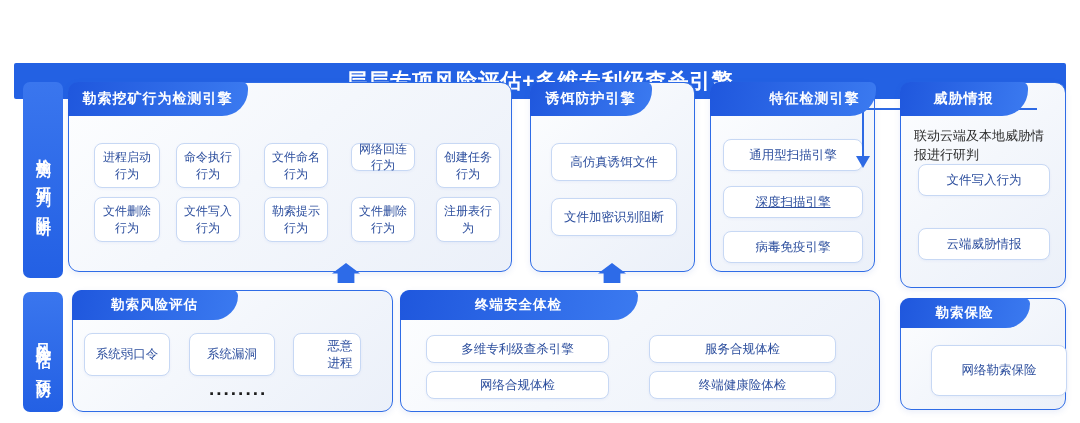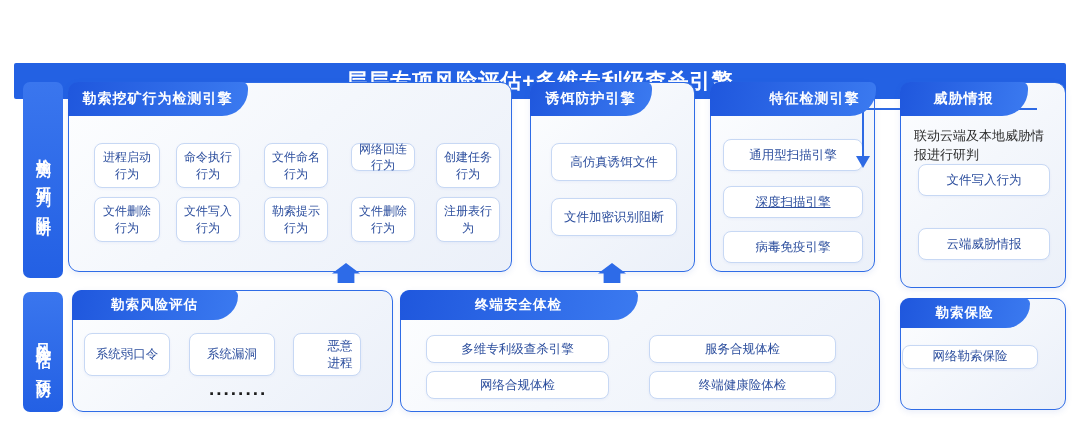--- a/index.html
+++ b/index.html
@@ -96,16 +96,16 @@
   <div class="panel" style="left:400px;top:290px;width:480px;height:122px;">
     <div class="tab" style="width:238px;height:30px;font-size:13.5px;">终端安全体检</div>
     <div class="chip single" style="left:25px;top:44px;width:183px;height:28px;">多维专利级查杀引擎</div>
     <div class="chip single" style="left:248px;top:44px;width:187px;height:28px;">服务合规体检</div>
     <div class="chip single" style="left:25px;top:80px;width:183px;height:28px;">网络合规体检</div>
     <div class="chip single" style="left:248px;top:80px;width:187px;height:28px;">终端健康险体检</div>
   </div>
 
   <div class="panel" style="left:900px;top:298px;width:166px;height:112px;">
     <div class="tab" style="width:130px;height:30px;font-size:13.5px;">勒索保险</div>
-    <div class="chip single" style="left:1px;top:46px;width:136px;height:24px;font-family:Liberation Mono, monospace;">网络勒索保险</div>
+    <div class="chip single" style="left:30px;top:46px;width:136px;height:51px;">网络勒索保险</div>
   </div>
 
 </div>
 
 </body></html>

